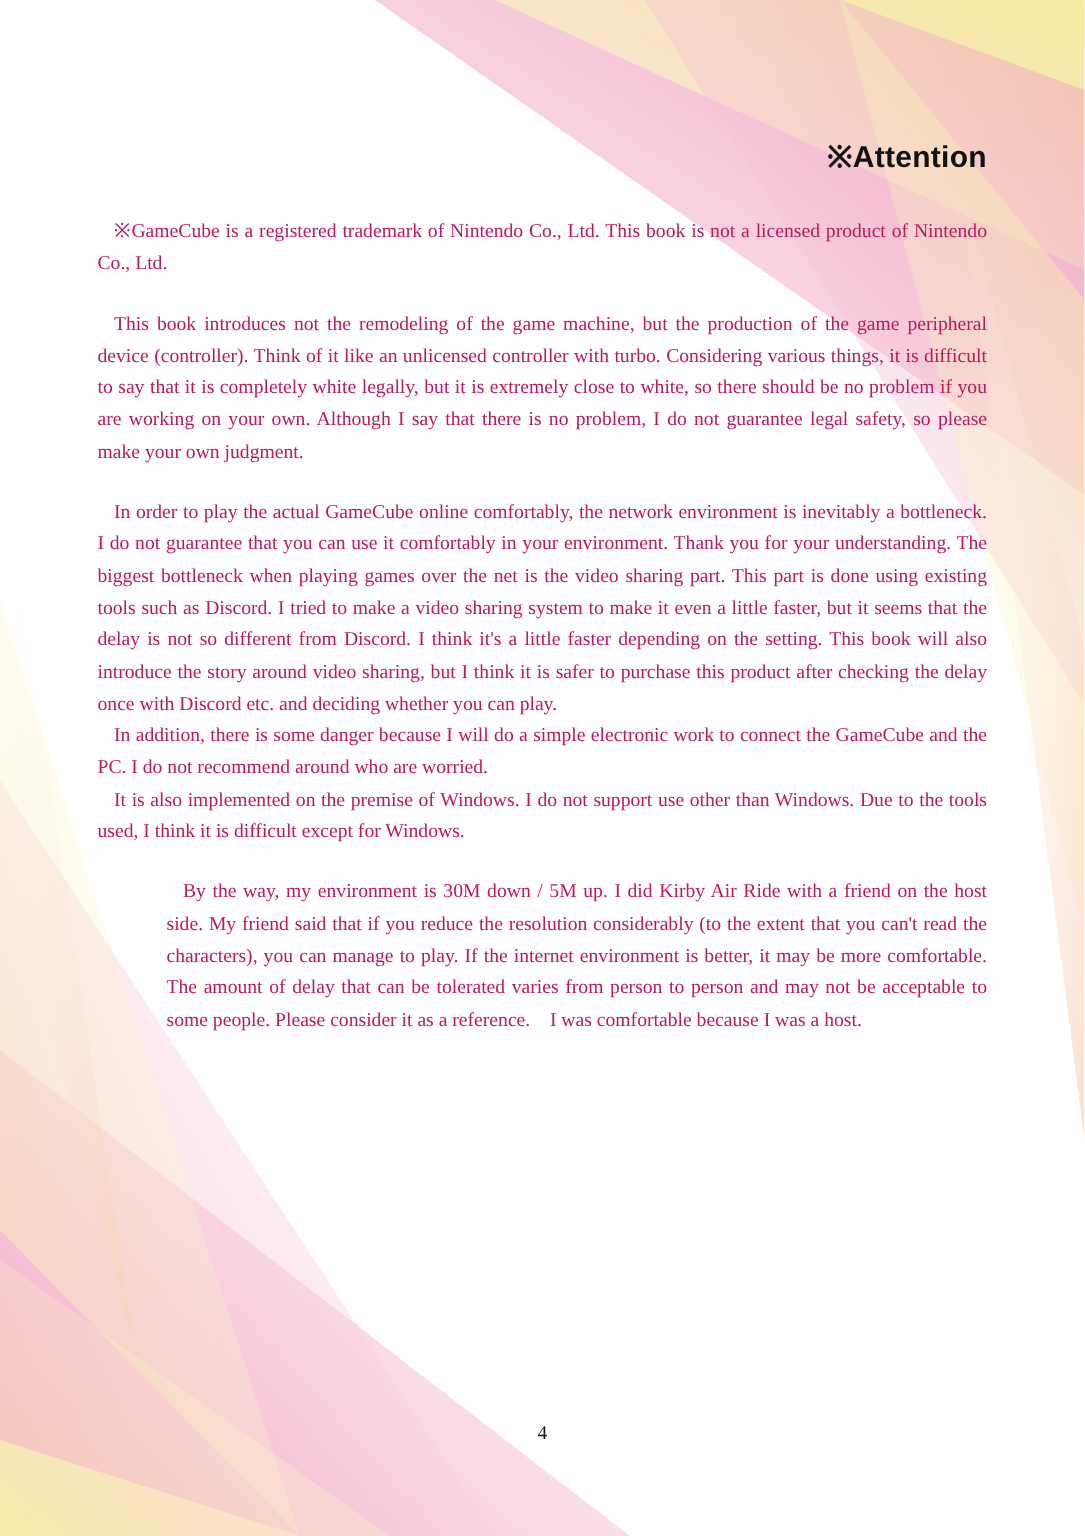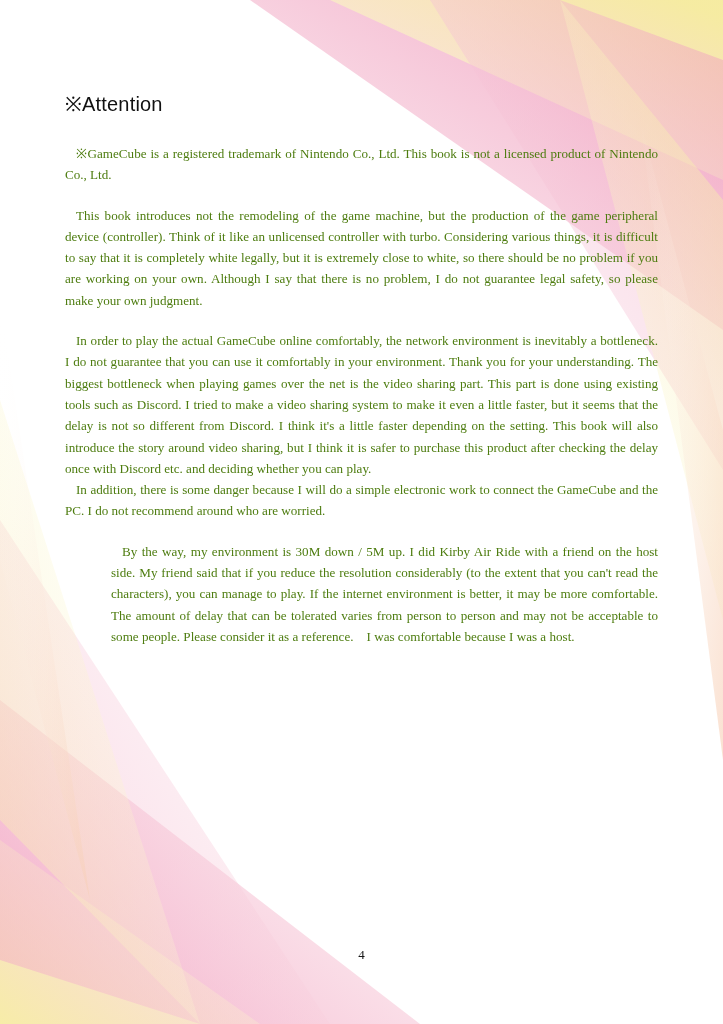--- a/index.html
+++ b/index.html
@@ -31,43 +31,44 @@
     position: relative;
     z-index: 2;
     width: 723px;
     height: 1024px;
     box-sizing: border-box;
     padding: 90px 65px 0 65px;
   }
 
   .page-heading {
     font-family: "Liberation Sans", sans-serif;
-    font-weight: normal;
+    font-weight: bold;
     font-size: 20px;
     letter-spacing: 0.2px;
     margin: 0 0 26px 0;
     color: #111;
+    text-align: right;
   }
 
   .block {
     margin: 0 0 19px 0;
   }
   .block:last-of-type {
     margin-bottom: 0;
     margin-left: 46px;
   }
 
   p.para {
     margin: 0;
     font-size: 13.1px;
     line-height: 21.3px;
     text-align: justify;
     text-justify: inter-word;
     text-indent: 11px;
-    color: #4d7c0f;
+    color: #be185d;
   }
 
   .page-number {
     position: absolute;
     left: 0;
     right: 0;
     top: 947px;
     text-align: center;
     font-size: 13px;
     color: #161616;
@@ -125,20 +126,21 @@
     <p class="para">※GameCube is a registered trademark of Nintendo Co., Ltd. This book is not a licensed product of Nintendo Co., Ltd.</p>
   </div>
 
   <div class="block">
     <p class="para">This book introduces not the remodeling of the game machine, but the production of the game peripheral device (controller). Think of it like an unlicensed controller with turbo. Considering various things, it is difficult to say that it is completely white legally, but it is extremely close to white, so there should be no problem if you are working on your own. Although I say that there is no problem, I do not guarantee legal safety, so please make your own judgment.</p>
   </div>
 
   <div class="block">
     <p class="para">In order to play the actual GameCube online comfortably, the network environment is inevitably a bottleneck. I do not guarantee that you can use it comfortably in your environment. Thank you for your understanding. The biggest bottleneck when playing games over the net is the video sharing part. This part is done using existing tools such as Discord. I tried to make a video sharing system to make it even a little faster, but it seems that the delay is not so different from Discord. I think it's a little faster depending on the setting. This book will also introduce the story around video sharing, but I think it is safer to purchase this product after checking the delay once with Discord etc. and deciding whether you can play.</p>
     <p class="para">In addition, there is some danger because I will do a simple electronic work to connect the GameCube and the PC. I do not recommend around who are worried.</p>
+    <p class="para">It is also implemented on the premise of Windows. I do not support use other than Windows. Due to the tools used, I think it is difficult except for Windows.</p>
   </div>
 
   <div class="block">
     <p class="para">By the way, my environment is 30M down / 5M up. I did Kirby Air Ride with a friend on the host side. My friend said that if you reduce the resolution considerably (to the extent that you can't read the characters), you can manage to play. If the internet environment is better, it may be more comfortable. The amount of delay that can be tolerated varies from person to person and may not be acceptable to some people. Please consider it as a reference.　I was comfortable because I was a host.</p>
   </div>
 </div>
 
 <div class="page-number">4</div>
 
 </body></html>

